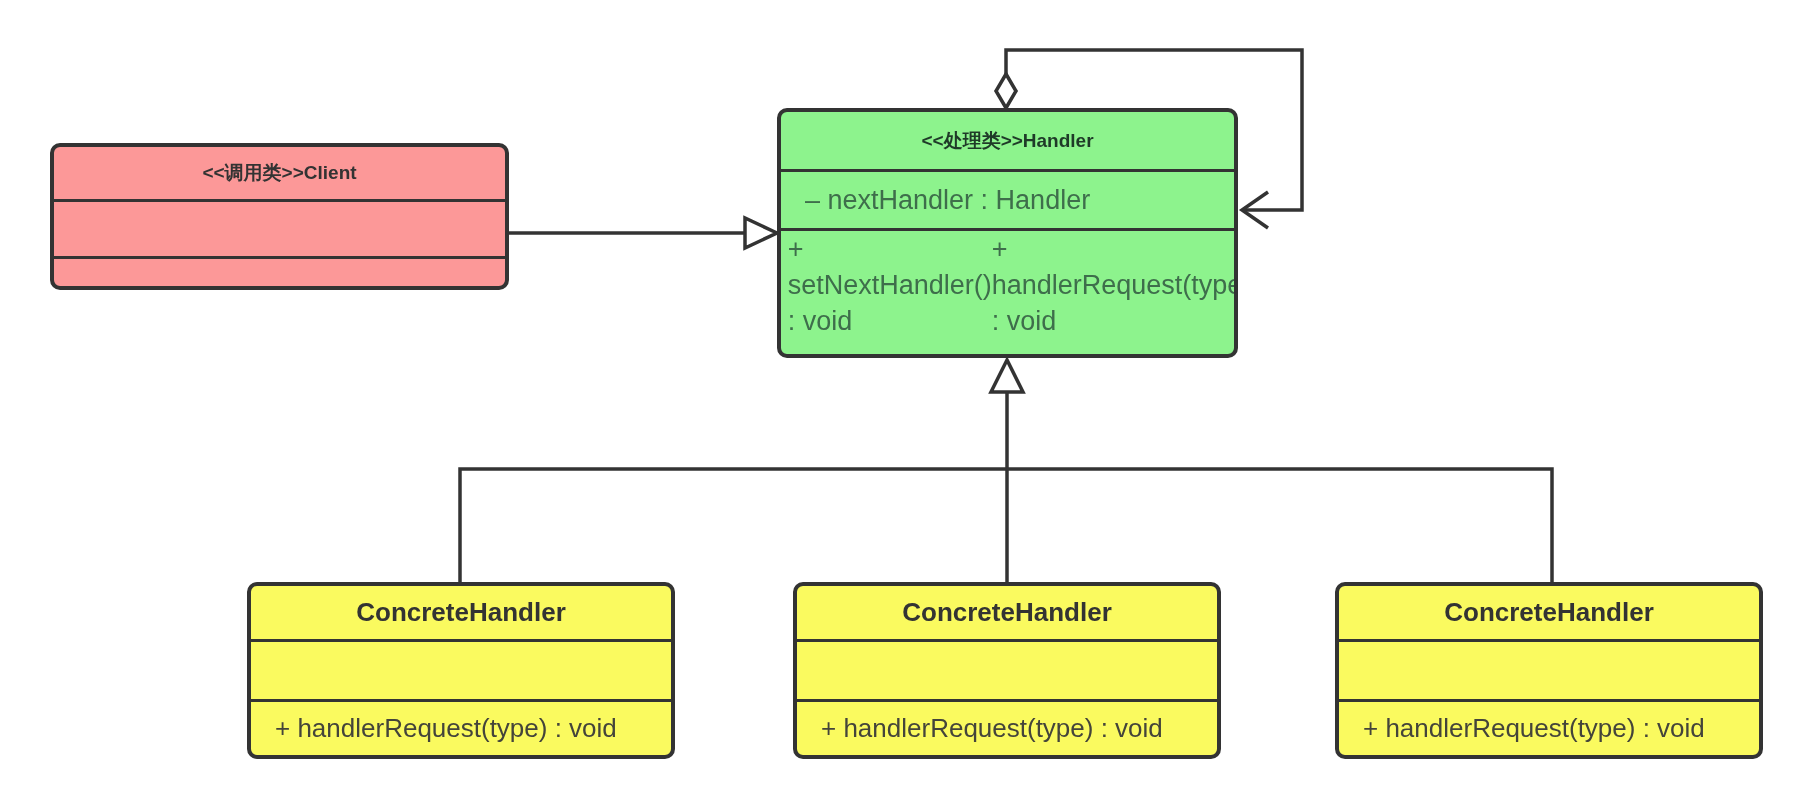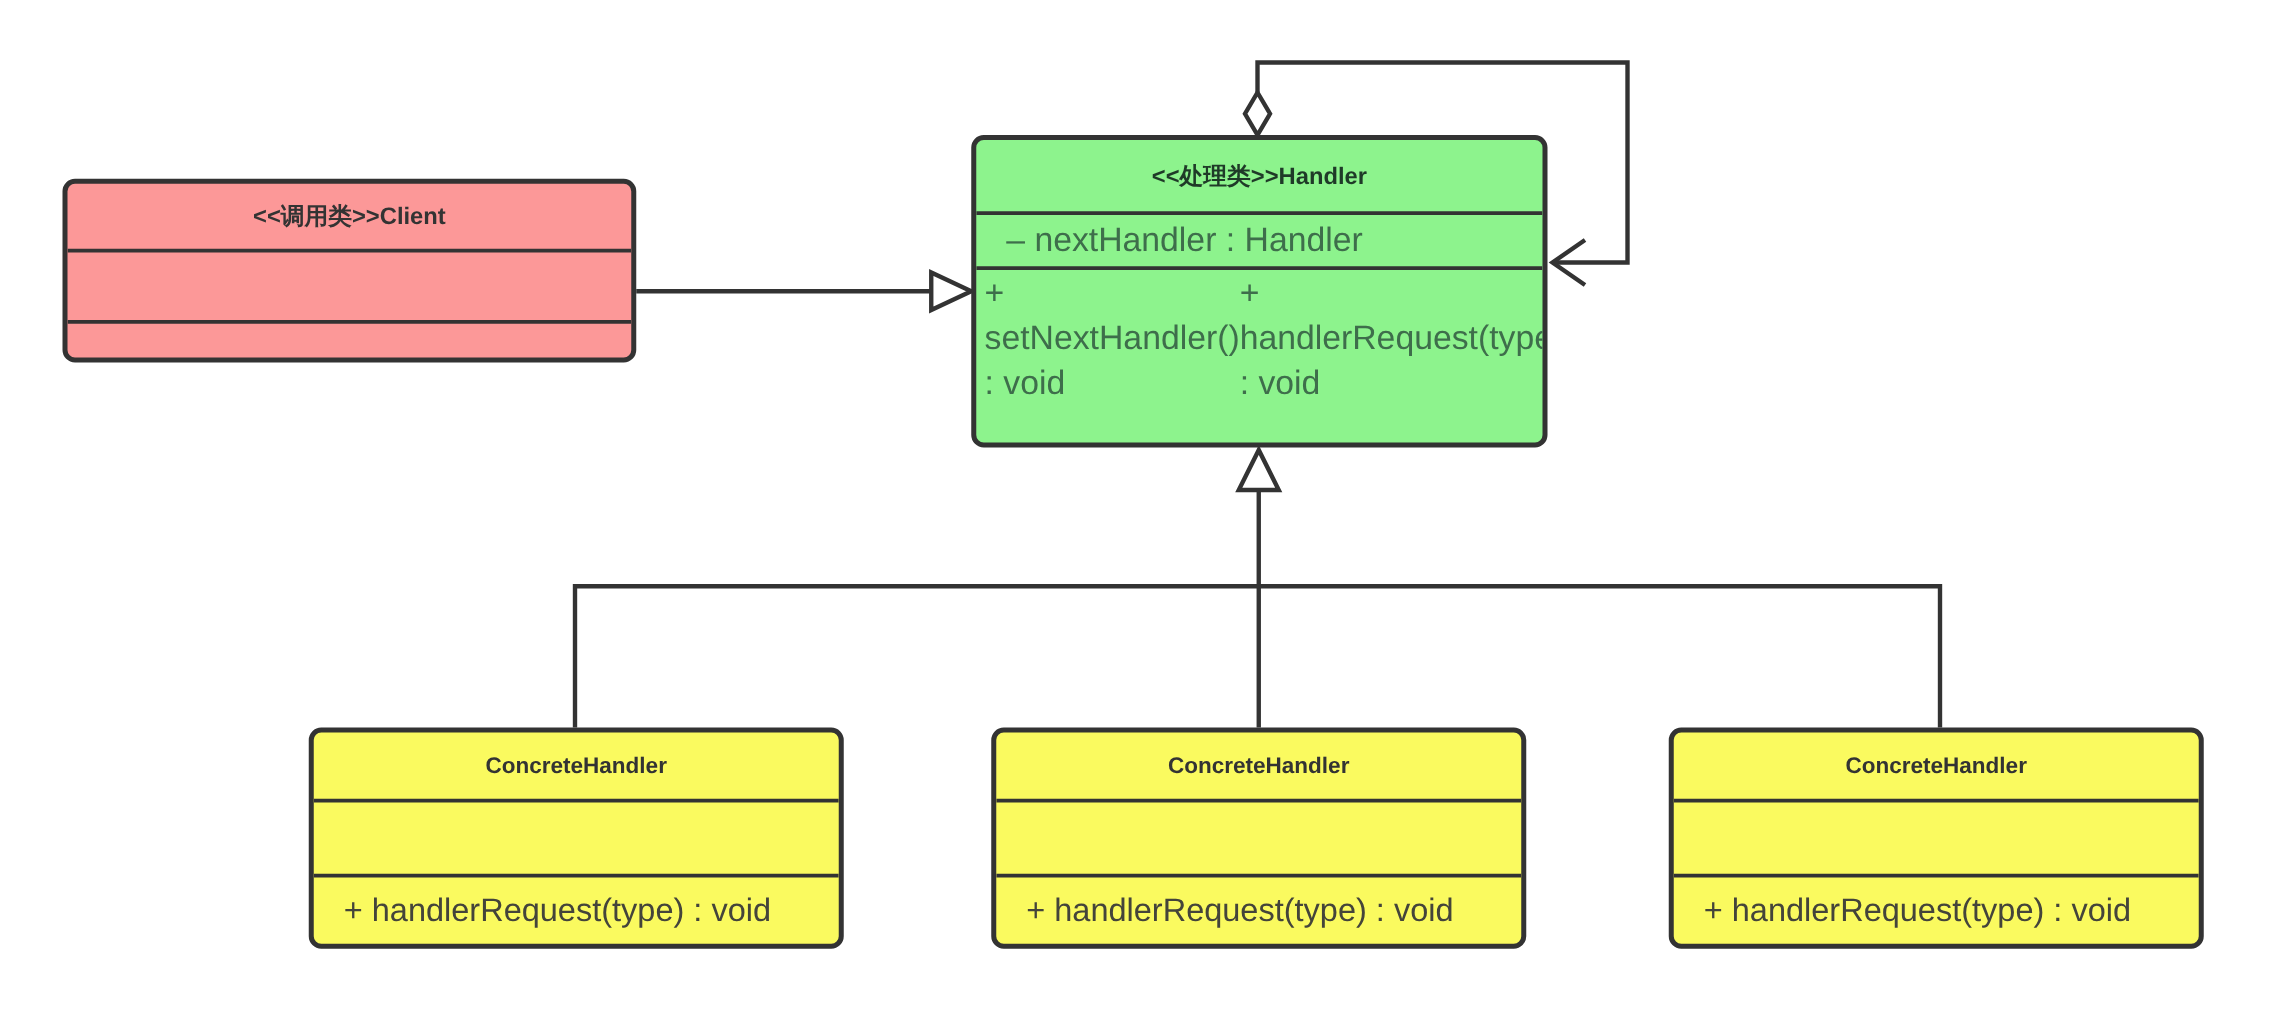--- a/index.html
+++ b/index.html
@@ -47,38 +47,38 @@
   .uml-row.fill { flex: 1 1 auto; }
 
   
   .box-client { left: 50px; top: 143px; width: 459px; height: 147px; background: #FC9898; }
   .box-client .r1 { height: 52px; }
   .box-client .r2 { height: 57px; }
 
   
   .box-handler { left: 777px; top: 108px; width: 461px; height: 250px; background: #8DF38D; }
   .box-handler .r1 { height: 57px; }
-  .box-handler .r2 { height: 44px; }
+  .box-handler .r2 { height: 59px; }
   .box-handler .title-row { color: #1f3a28; }
   .box-handler .member-row { color: #3E6E4B; }
   .box-handler .methods-row {
     flex-direction: row;
     align-items: flex-start;
     justify-content: center;
     line-height: 36px;
   }
 
   
   .box-concrete { width: 428px; height: 177px; top: 582px; background: #FAFA5F; }
   .box-concrete.c1 { left: 247px; }
   .box-concrete.c2 { left: 793px; }
   .box-concrete.c3 { left: 1335px; }
   .box-concrete .r1 { height: 53px; }
   .box-concrete .r2 { height: 60px; }
-  .box-concrete .title-row { font-size: 18px; }
+  .box-concrete .title-row { font-size: 26px; }
   .box-concrete .member-row { font-size: 26px; color: #44443a; }
 </style>
 </head>
 <body>
 
 <div class="canvas">
 
   <svg class="connector-layer" viewBox="0 0 1816 812" xmlns="http://www.w3.org/2000/svg">
     <g stroke="#333333" stroke-width="3.5" fill="none">
 

